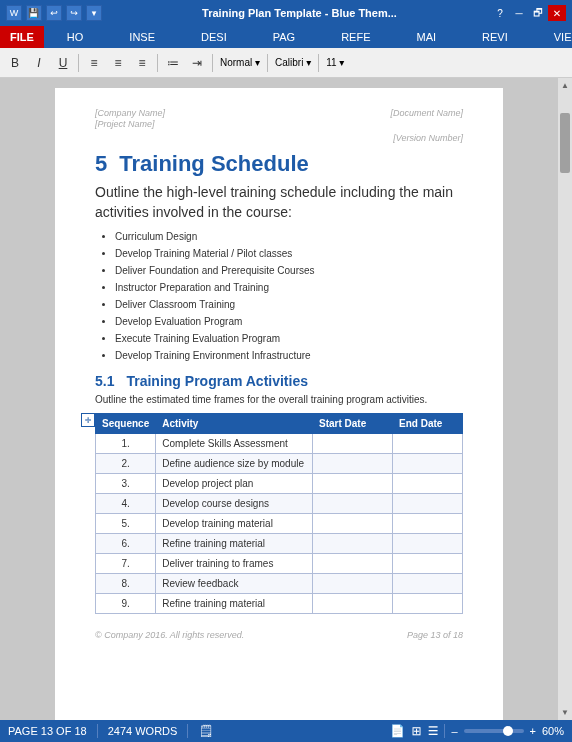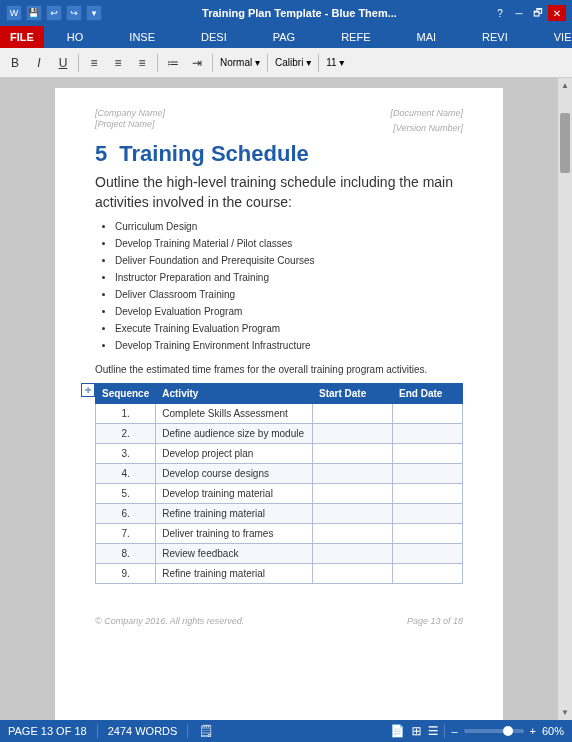--- a/index.html
+++ b/index.html
@@ -95,21 +95,21 @@
     
     .page-header {
       display: flex;
       justify-content: space-between;
       font-size: 9px;
       color: #aaa;
       margin-bottom: 8px;
       font-style: italic;
     }
     .page-header-left { display: flex; flex-direction: column; gap: 1px; }
-    .page-header-right { display: flex; flex-direction: column; gap: 5px; text-align: right; }
+    .page-header-right { display: flex; flex-direction: column; gap: 15px; text-align: right; }
 
     
     .section-heading {
       display: flex;
       align-items: baseline;
       gap: 12px;
       margin-bottom: 6px;
     }
     .section-num { font-size: 22px; color: #1e5ba8; font-weight: bold; }
     .section-title { font-size: 22px; color: #1e5ba8; font-weight: bold; }
@@ -159,21 +159,21 @@
     .col-start { width: 80px; }
     .col-end { width: 70px; }
     .td-seq { text-align: center; }
 
     
     .page-footer {
       display: flex;
       justify-content: space-between;
       font-size: 9px;
       color: #aaa;
-      margin-top: 32px;
+      margin-top: 16px;
       font-style: italic;
     }
 
     
     .status-bar {
       background: #1e5ba8;
       color: white;
       height: 22px;
       display: flex;
       align-items: center;
@@ -277,20 +277,24 @@
         <li>Curriculum Design</li>
         <li>Develop Training Material / Pilot classes</li>
         <li>Deliver Foundation and Prerequisite Courses</li>
         <li>Instructor Preparation and Training</li>
         <li>Deliver Classroom Training</li>
         <li>Develop Evaluation Program</li>
         <li>Execute Training Evaluation Program</li>
         <li>Develop Training Environment Infrastructure</li>
       </ul>
 
+      <div class="sub-heading">
+        <span class="sub-num">5.1</span>
+        <span class="sub-title">Training Program Activities</span>
+      </div>
       <p class="sub-desc">Outline the estimated time frames for the overall training program activities.</p>
 
       <div class="table-wrapper">
         <div class="table-handle">✛</div>
         <table class="activity-table">
           <thead>
             <tr>
               <th class="col-seq">Sequence</th>
               <th class="col-activity">Activity</th>
               <th class="col-start">Start Date</th>

